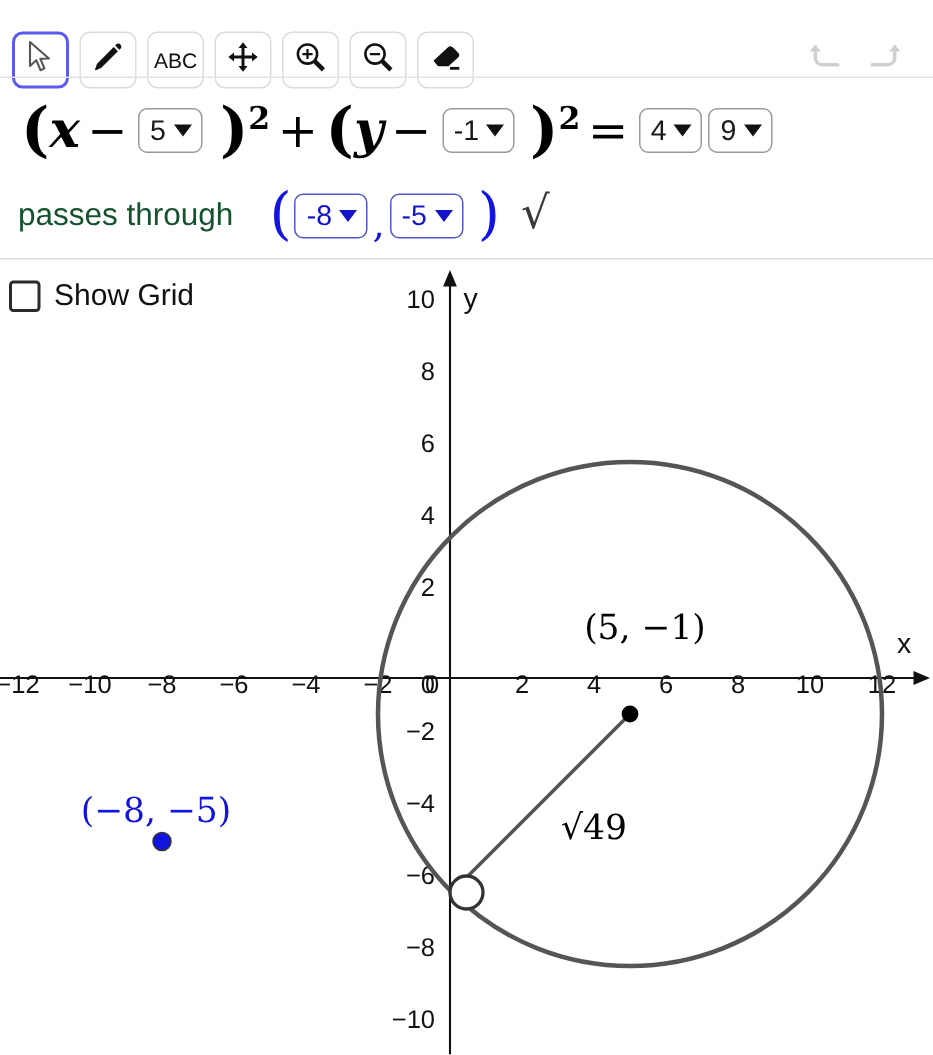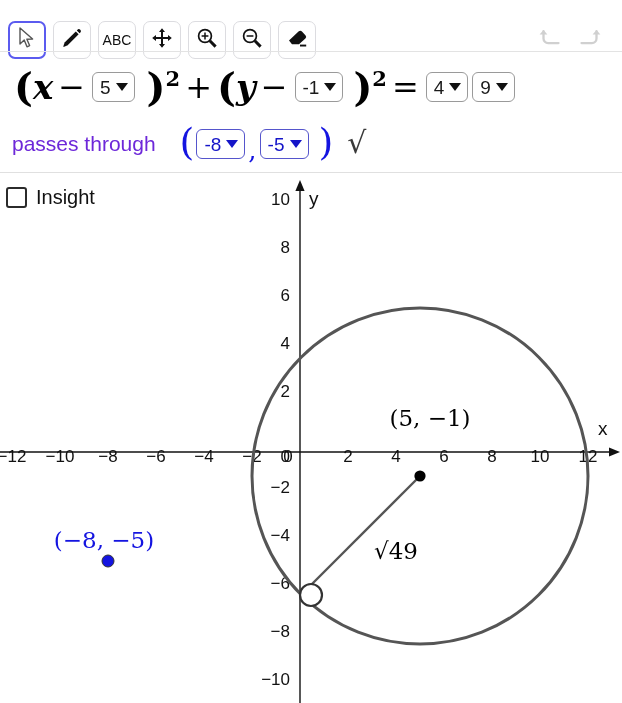--- a/index.html
+++ b/index.html
@@ -154,21 +154,21 @@
     left: 0; top: 120px;
     width: 622px; height: 48px;
     display: flex;
     align-items: center;
     padding-left: 12px;
     box-sizing: border-box;
   }
   #passes-label {
     font-family: "Liberation Sans", sans-serif;
     font-size: 21px;
-    color: #6d28d9;
+    color: #14532d;
     margin-right: 24px;
   }
   .paren-blue {
     font-family: "DejaVu Serif", "Liberation Serif", serif;
     font-size: 38px;
     color: #1414e0;
     line-height: 1;
     position: relative;
     top: -2px;
   }
@@ -399,21 +399,21 @@
 
   <span class="paren-blue" style="margin-left:8px;">)</span>
   <span id="check-mark">√</span>
 </div>
 
 <div id="panel-divider"></div>
 
 <div id="options">
   <div class="opt-row">
     <span class="checkbox"></span>
-    <span class="opt-label">Insight</span>
+    <span class="opt-label">Show Grid</span>
   </div>
 </div>
 
 <div id="graph">
   <svg width="622" height="529" viewBox="0 0 622 529">
 
     <g>
       <line x1="300" y1="14" x2="300" y2="529" stroke="#111" stroke-width="1.4"></line>
       <path d="M300 6 L295.4 17 L304.6 17 Z" fill="#111"></path>
       <text class="axis-name" x="309" y="31">y</text>

